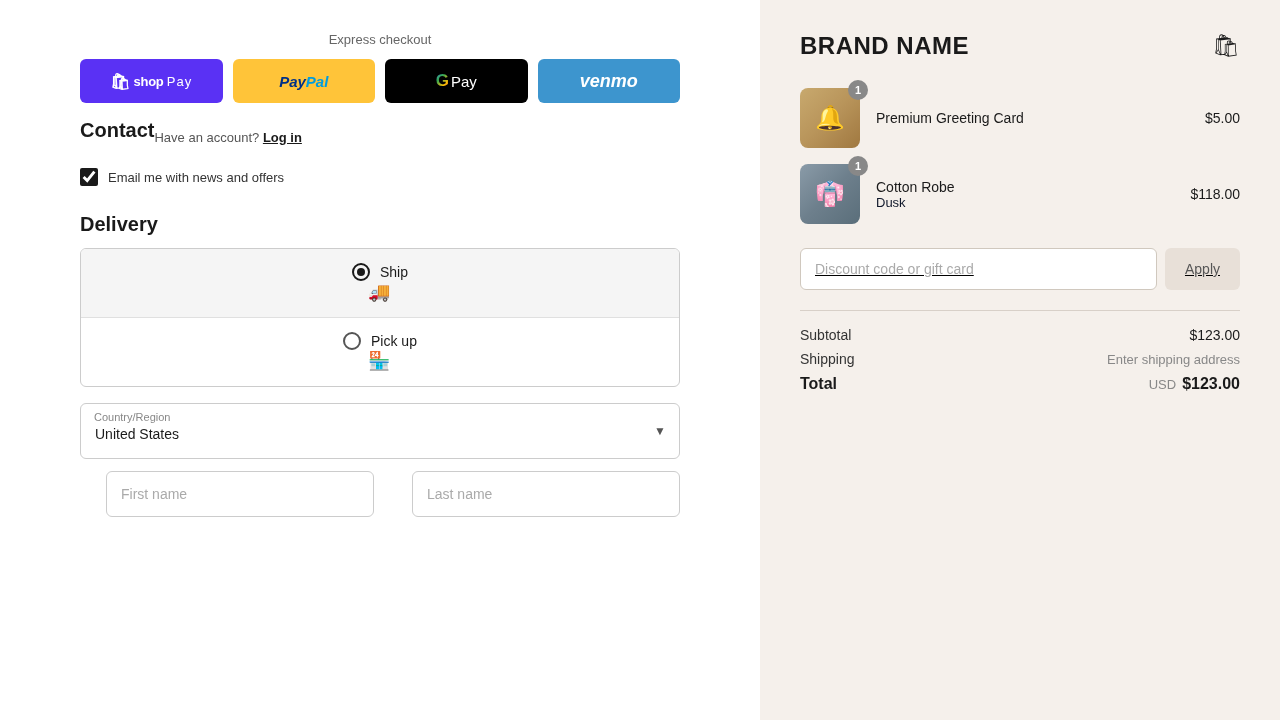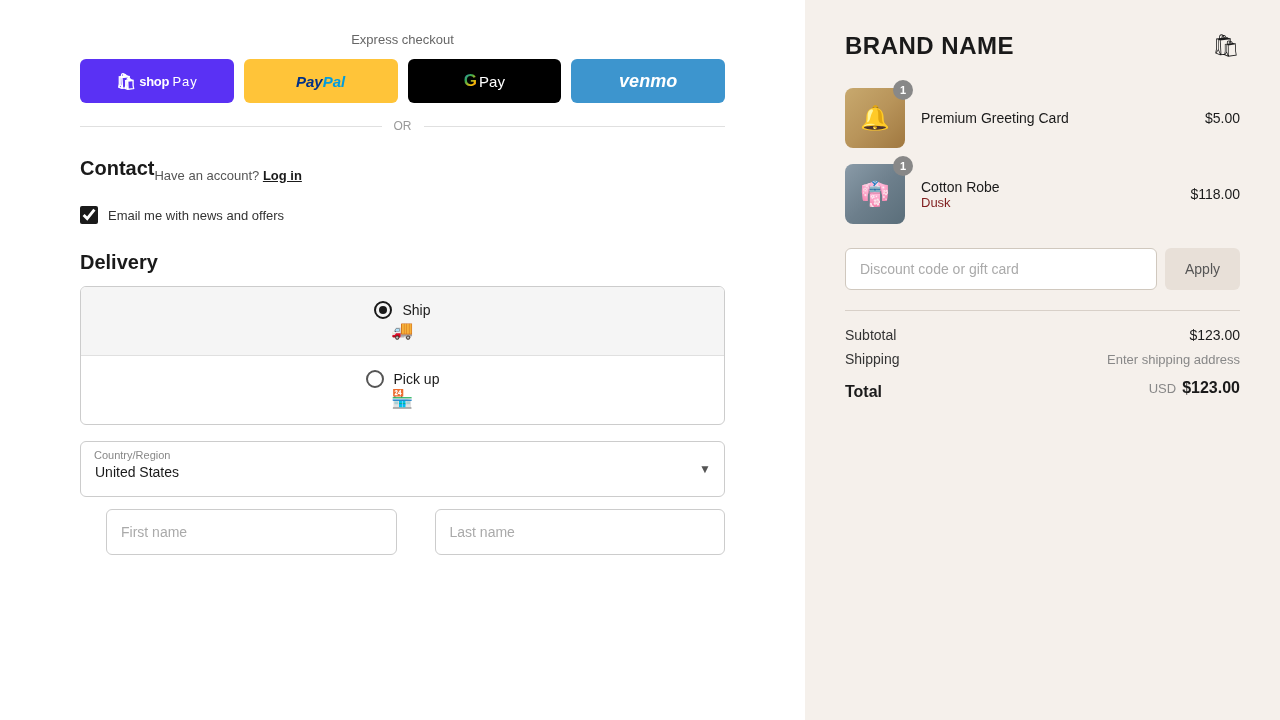--- a/index.html
+++ b/index.html
@@ -258,21 +258,21 @@
     }
 
     .name-row .form-field {
       flex: 1;
       position: relative;
       padding-left: 26px;
     }
 
     
     .right-panel {
-      width: 475px;
+      width: 520px;
       background: #f5f0eb;
       padding: 32px 40px;
       display: flex;
       flex-direction: column;
     }
 
     .brand-header {
       display: flex;
       justify-content: space-between;
       align-items: center;
@@ -333,33 +333,34 @@
     }
 
     .item-name {
       font-size: 14px;
       font-weight: 500;
       color: #1a1a1a;
     }
 
     .item-variant {
       font-size: 13px;
-      color: #7f1d1d;
+      color: #0f172a;
     }
 
     .item-price {
       font-size: 14px;
       font-weight: 500;
       color: #1a1a1a;
     }
 
     .discount-row {
       display: flex;
       gap: 8px;
       margin-bottom: 20px;
+      text-decoration: underline;
     }
 
     .discount-input {
       flex: 1;
       border: 1px solid #d0c8be;
       border-radius: 6px;
       padding: 12px 14px;
       font-size: 14px;
       background: #fff;
       outline: none;
@@ -410,21 +411,20 @@
 
     .total-value.muted {
       color: #888;
       font-size: 13px;
     }
 
     .total-row.grand-total .total-label {
       font-size: 16px;
       font-weight: 600;
       color: #1a1a1a;
-      margin-top: 8px;
     }
 
     .total-row.grand-total .total-value-group {
       display: flex;
       align-items: center;
       gap: 6px;
       justify-content: space-between;
     }
 
     .currency-label {
@@ -523,23 +523,20 @@
       <span class="google-pay-text">
         <span class="g-letter">G</span>
           <span class="pay-white"> Pay</span>
       </span>
     </button>
     <button class="express-btn btn-venmo">
       <span>venmo</span>
     </button>
   </div>
 
-  <div class="or-divider">
-    <span>OR</span>
-  </div>
 
   
   <div class="contact-header">
     <h2 class="section-title">Contact</h2>
     <span class="login-text">
       <span>Have an account?</span>
       <span class="login-link">Log in</span>
     </span>
   </div>
 

